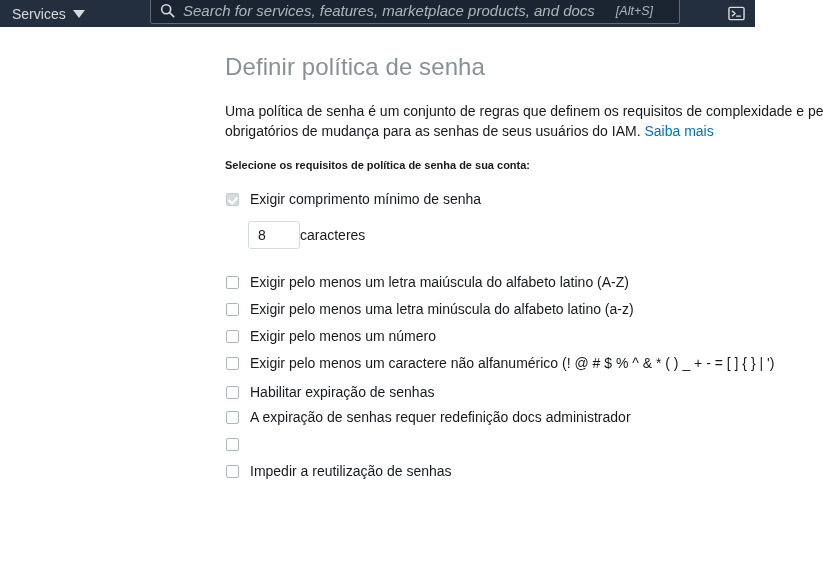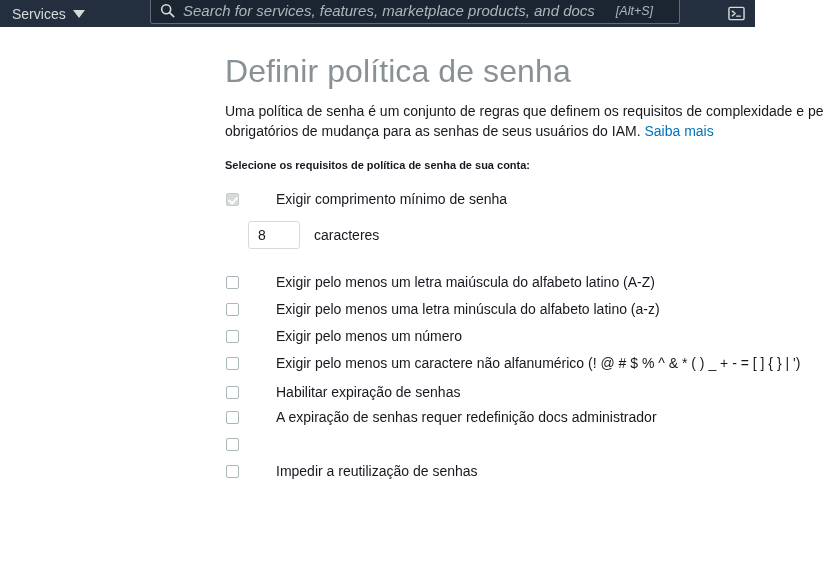--- a/index.html
+++ b/index.html
@@ -136,21 +136,21 @@
     top: 27px;
     width: 823px;
     height: 559px;
     background: #ffffff;
     overflow: hidden;
   }
   .page-title {
     position: absolute;
     left: 225px;
     top: 26px;
-    font-size: 32px;
+    font-size: 24px;
     color: #879196;
     font-weight: normal;
     letter-spacing: 0.1px;
     white-space: nowrap;
   }
   .description {
     position: absolute;
     left: 225px;
     top: 74px;
     width: 720px;
@@ -171,21 +171,20 @@
     color: #16191f;
     white-space: nowrap;
   }
 
   .check-row {
     position: absolute;
     left: 226px;
     display: flex;
     align-items: center;
     height: 20px;
-    gap: 26px;
   }
   .cbox {
     width: 13px;
     height: 13px;
     border: 1px solid #aab7b8;
     border-radius: 2px;
     background: #ffffff;
     box-sizing: border-box;
     flex: 0 0 auto;
     cursor: pointer;
@@ -228,21 +227,20 @@
     border-radius: 3px;
     box-sizing: border-box;
     font-family: "Liberation Sans", sans-serif;
     font-size: 14px;
     color: #16191f;
     padding: 0 9px;
     outline: none;
     background: #ffffff;
   }
   .len-unit {
-    margin-left: 14px;
     font-size: 14px;
     color: #16191f;
     white-space: nowrap;
   }
 </style>
 </head>
 <body>
 
 <div class="topnav">
 

